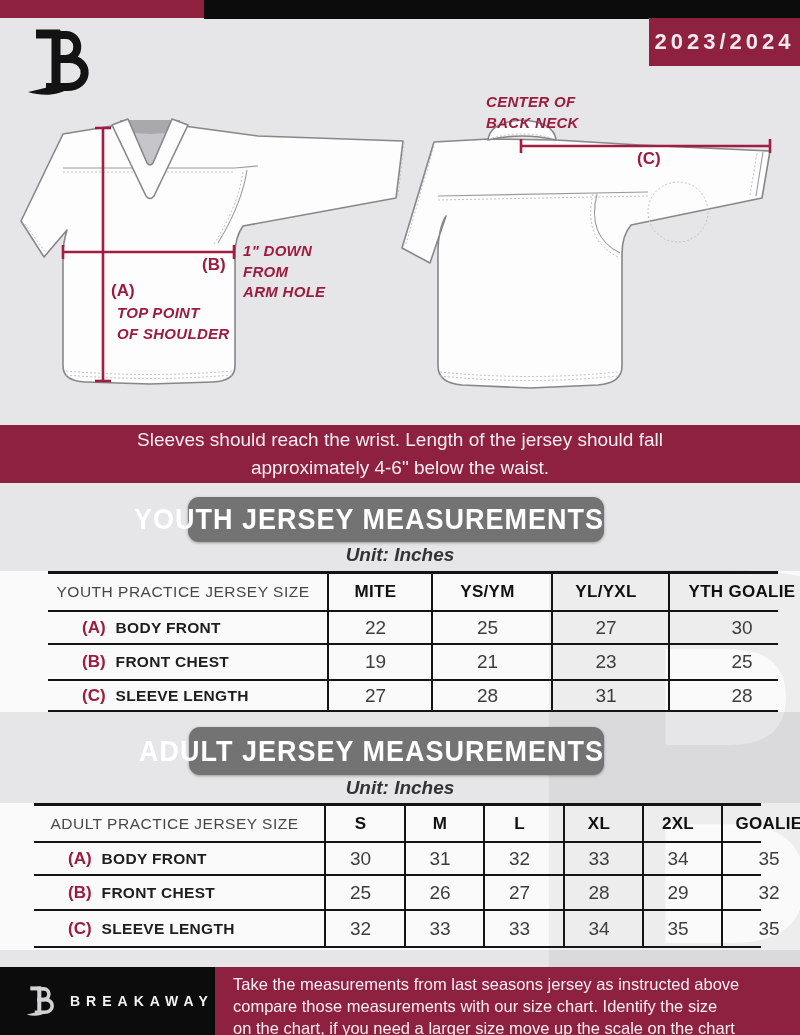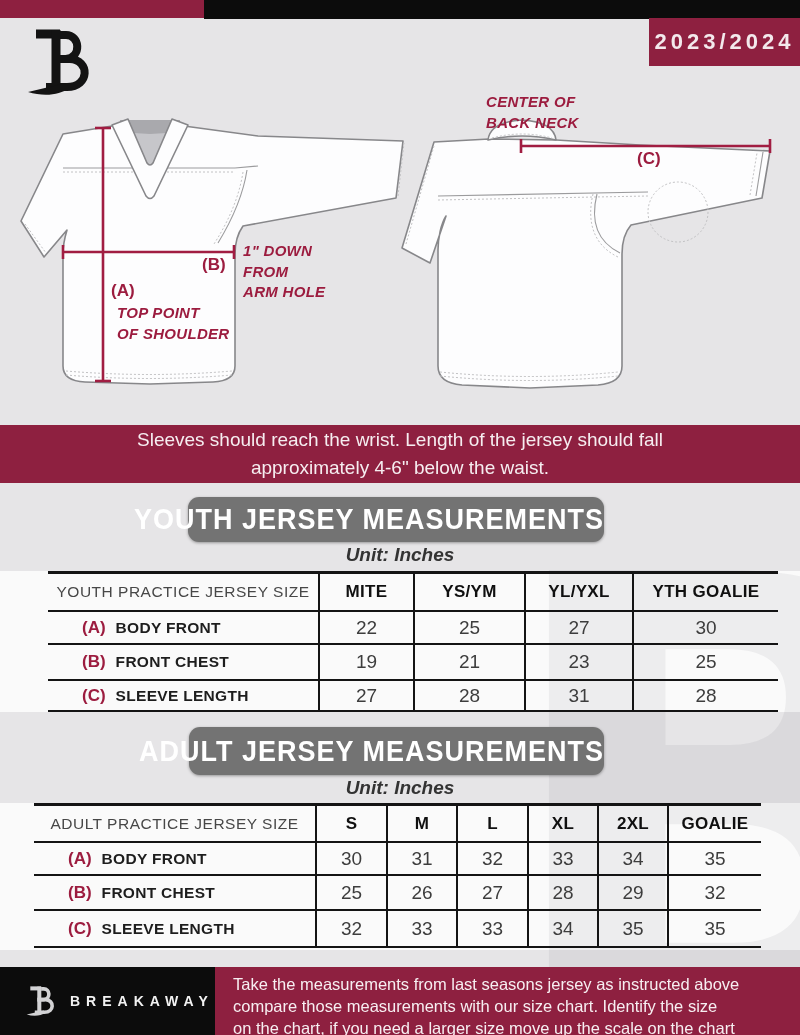--- a/index.html
+++ b/index.html
@@ -40,21 +40,21 @@
 
   
   .pill{position:absolute;background:#737373;border-radius:11px;display:flex;align-items:center;
         justify-content:flex-end;box-shadow:0 1px 3px rgba(0,0,0,.35);}
   .pill span{color:#fff;font-size:27px;font-weight:800;letter-spacing:1px;transform:scaleY(1.12);white-space:nowrap;}
   .unit{position:absolute;left:0;width:800px;text-align:center;font-style:italic;
         font-weight:700;font-size:19px;color:#333;}
 
   
   .sztable{position:absolute;border-top:3px solid #141414;}
-  .trow{display:grid;align-items:stretch;border-bottom:2px solid #141414;}
+  .trow{display:grid;align-items:stretch;border-bottom:2px solid #141414;gap:9px;}
   .youth .trow{grid-template-columns:270px 95px 111px 108px 146px;}
   .adult .trow{grid-template-columns:281px 71px 70px 71px 70px 70px 94px;}
   .cell{display:flex;align-items:center;justify-content:center;}
   .cell + .cell{border-left:2px solid #141414;}
   .cell.first{justify-content:flex-start;padding-left:34px;gap:10px;}
   .th-label{font-size:15.5px;color:#474747;letter-spacing:.5px;}
   .th-size{font-size:17px;font-weight:700;color:#101010;letter-spacing:.3px;}
   .row-key{font-size:17px;font-weight:800;color:#9c1c3f;}
   .row-label{font-size:15.5px;font-weight:700;color:#1d1d1d;letter-spacing:.3px;}
   .val{font-size:19px;color:#3d3d3d;}

